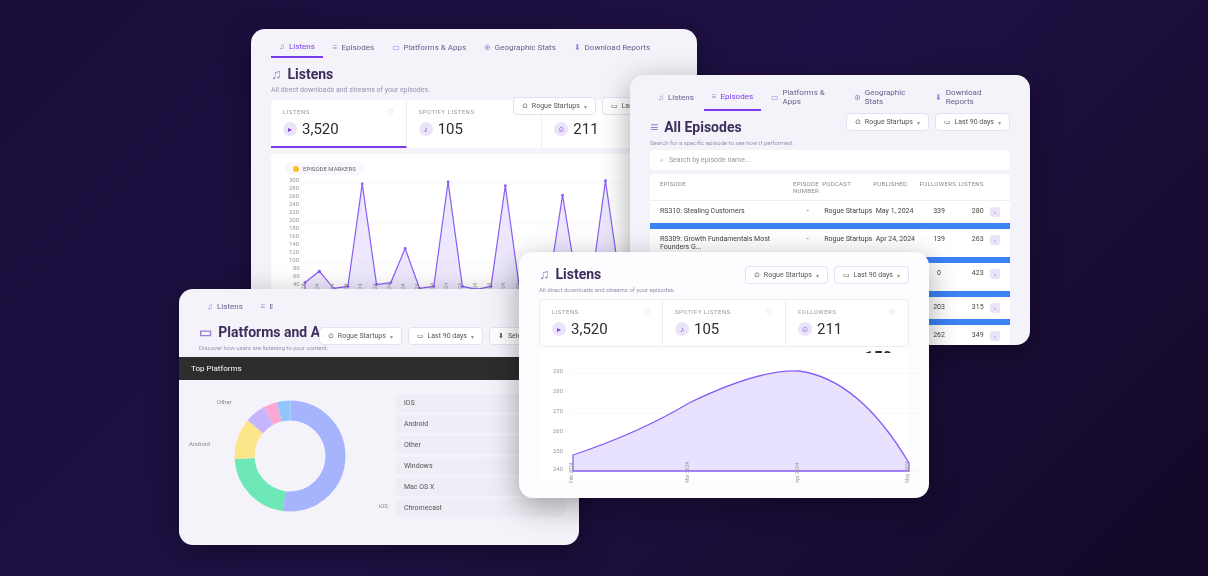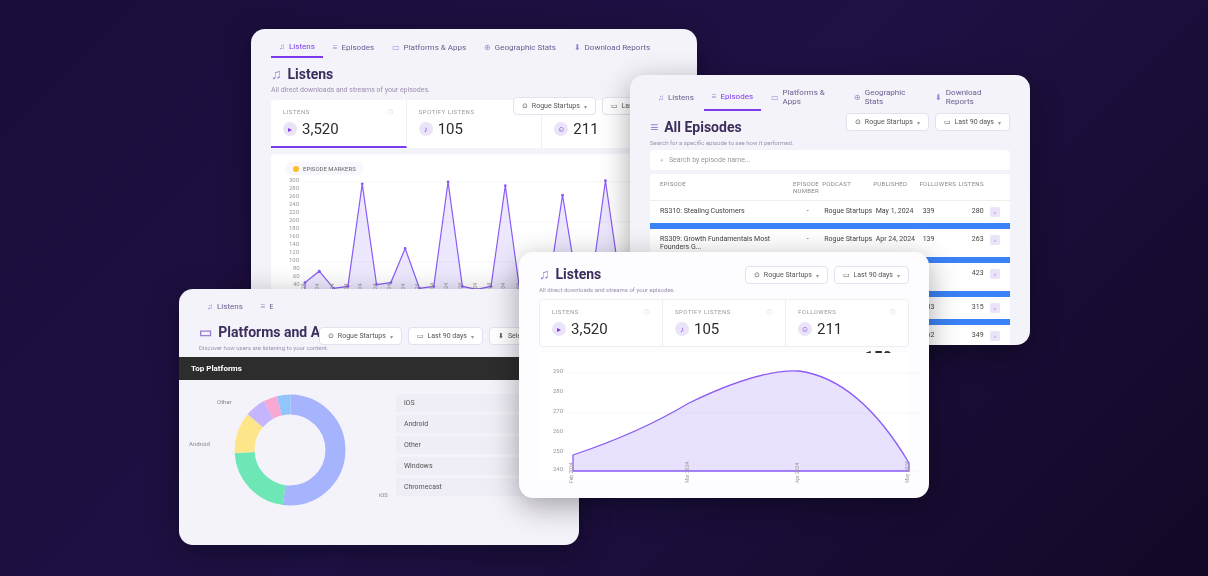--- a/index.html
+++ b/index.html
@@ -28,25 +28,25 @@
 .marker-dot{width:6px;height:6px;border-radius:50%;background:#fbbf24}
 svg{display:block}
 .yticks text{font-size:6px;fill:#999}
 .xticks text{font-size:5px;fill:#999}
 
 
 .ep-search{margin:4px 20px;background:#fff;border-radius:4px;padding:6px 10px;font-size:7px;color:#999;display:flex;align-items:center;gap:5px}
 .tbl{margin:4px 20px;background:#fff;border-radius:4px;font-size:7px}
 .tbl-head{display:flex;padding:6px 10px;color:#888;font-size:6px;text-transform:uppercase;letter-spacing:.3px;border-bottom:1px solid #eee}
 .tbl-row{display:flex;padding:6px 10px;border-bottom:6px solid #3b82f6;color:#444}
-.c-ep{flex:2.8}.c-num{flex:.7;text-align:center}.c-pod{flex:1.1}.c-pub{flex:1}.c-fol{flex:.7;text-align:left}.c-lis{flex:.6;text-align:right}.c-act{flex:.35;text-align:right}
+.c-ep{flex:2.8}.c-num{flex:.7;text-align:center}.c-pod{flex:1.1}.c-pub{flex:1}.c-fol{flex:.7;text-align:center}.c-lis{flex:.6;text-align:right}.c-act{flex:.35;text-align:right}
 .act-btn{display:inline-block;width:10px;height:10px;background:#ebe4f9;border-radius:2px;color:#7c3aed;font-size:6px;line-height:10px;text-align:center}
 
 
-.sec-head{background:#2d2d2d;color:#fff;font-size:8px;padding:7px 12px;font-weight:700}
+.sec-head{background:#2d2d2d;color:#fff;font-size:8px;padding:7px 12px;font-weight:400}
 .donut-wrap{display:flex;padding:10px}
 .plat-list{flex:1;display:flex;flex-direction:column;gap:3px;padding:4px}
 .plat-item{background:#efedf5;border-radius:3px;padding:5px 8px;font-size:7px;color:#555}
 .donut-side{flex:1.2;position:relative;display:flex;align-items:center;justify-content:center}
 .donut-label{position:absolute;font-size:6px;color:#888}
 
 
 .follow-badge{position:absolute;right:24px;top:70px;text-align:right}
 .follow-badge .big{font-size:16px;font-weight:700;color:#2d2d2d}
 .follow-badge .sm{font-size:6px;color:#999}
@@ -380,20 +380,21 @@
       </svg>
       <span class="donut-label" style="right:4px;bottom:12px">iOS</span>
       <span class="donut-label" style="left:0;top:50px">Android</span>
       <span class="donut-label" style="left:28px;top:8px">Other</span>
     </div>
     <div class="plat-list" id="plat-list">
         <div class="plat-item">iOS</div>
         <div class="plat-item">Android</div>
         <div class="plat-item">Other</div>
         <div class="plat-item">Windows</div>
+        <div class="plat-item">Mac OS X</div>
         <div class="plat-item">Chromecast</div>
       </div>
   </div>
 
 </div>
 
 <div class="card" style="left:519px;top:252px;width:410px;height:246px;background:#fdfcff">
   <div class="page-head" style="padding-top:14px">
     <h2>
         <span style="color:#9b7fd6">♫</span>

